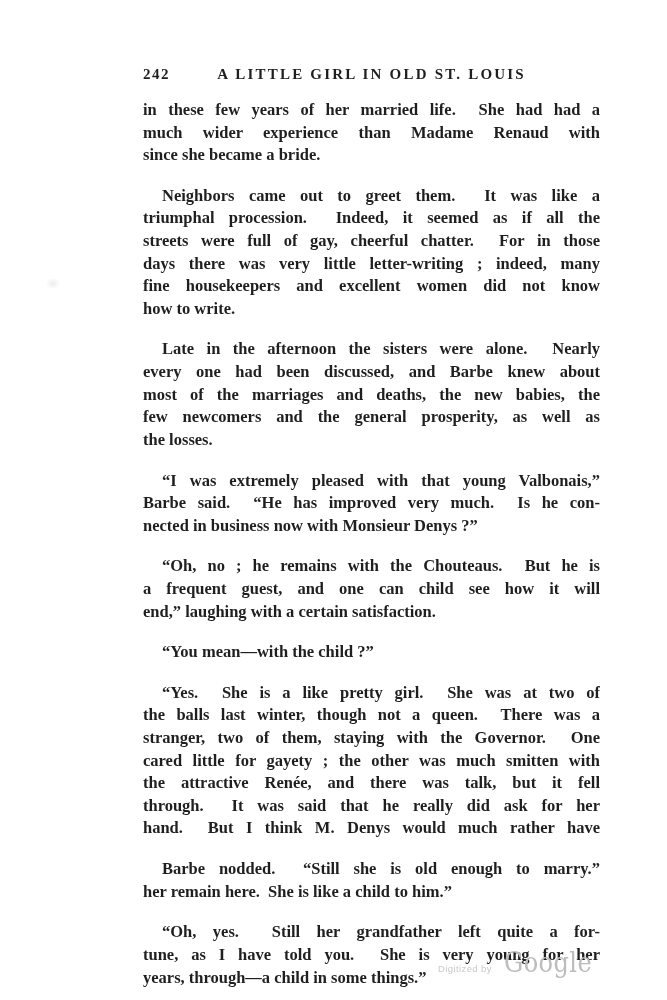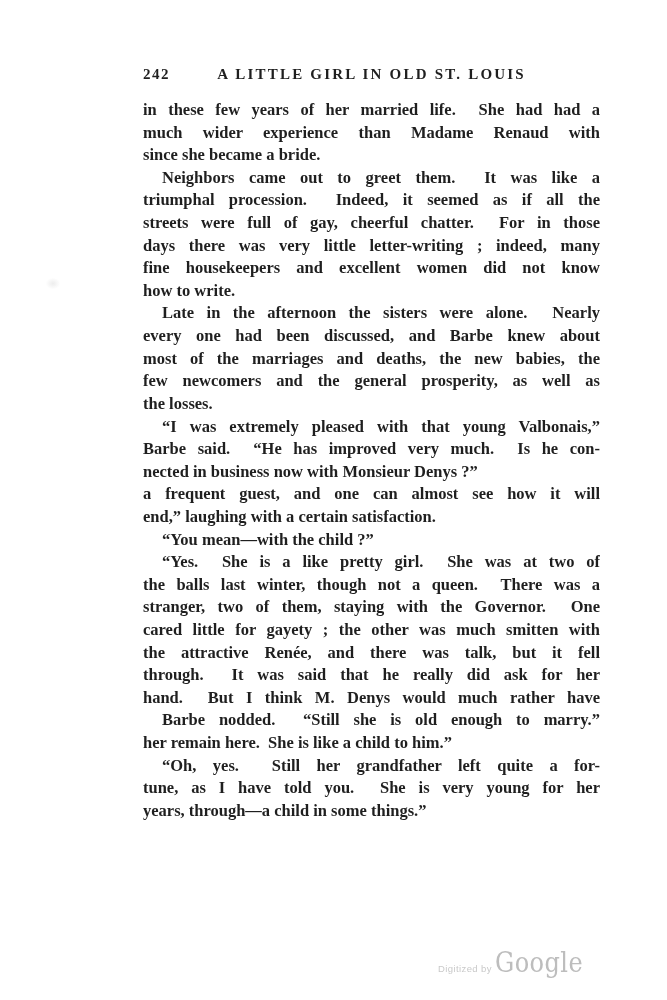--- a/index.html
+++ b/index.html
@@ -49,32 +49,33 @@
     white-space:pre-wrap;
     overflow:hidden;
   }
   .line.j{
     text-align:justify;
     text-align-last:justify;
     text-justify:inter-word;
   }
   .line.ind{
     text-indent:19px;
+    margin-top:18px;
   }
   
   .smudge{
     position:absolute;left:46px;top:278px;width:14px;height:11px;
     background:radial-gradient(ellipse at center,#ededed 0%,rgba(255,255,255,0) 75%);
     border-radius:50%;
   }
   
   .watermark{
     position:absolute;
     left:438px;top:946px;
-    display:flex;align-items:baseline;gap:3px;
+    display:flex;align-items:baseline;gap:12px;
   }
   .wm-prefix{
     font-family:"Liberation Sans","DejaVu Sans",sans-serif;
     font-size:9.5px;
     letter-spacing:0.4px;
     color:var(--wm-text);
   }
   .wm-logo{
     font-family:"DejaVu Serif",serif;
     font-size:28px;
@@ -105,21 +106,22 @@
       <div class="line j">fine housekeepers and excellent women did not know</div>
       <div class="line">how to write.</div>
       <div class="line j ind">Late in the afternoon the sisters were alone.  Nearly</div>
       <div class="line j">every one had been discussed, and Barbe knew about</div>
       <div class="line j">most of the marriages and deaths, the new babies, the</div>
       <div class="line j">few newcomers and the general prosperity, as well as</div>
       <div class="line">the losses.</div>
       <div class="line j ind">“I was extremely pleased with that young Valbonais,”</div>
       <div class="line j">Barbe said.  “He has improved very much.  Is he con-</div>
       <div class="line">nected in business now with Monsieur Denys ?”</div>
-      <div class="line j">a frequent guest, and one can almost see how it will</div>
+      <div class="line j ind">“Oh, no ; he remains with the Chouteaus.  But he is</div>
+      <div class="line j">a frequent guest, and one can child see how it will</div>
       <div class="line">end,” laughing with a certain satisfaction.</div>
       <div class="line ind">“You mean—with the child ?”</div>
       <div class="line j ind">“Yes.  She is a like pretty girl.  She was at two of</div>
       <div class="line j">the balls last winter, though not a queen.  There was a</div>
       <div class="line j">stranger, two of them, staying with the Governor.  One</div>
       <div class="line j">cared little for gayety ; the other was much smitten with</div>
       <div class="line j">the attractive Renée, and there was talk, but it fell</div>
       <div class="line j">through.  It was said that he really did ask for her</div>
       <div class="line j">hand.  But I think M. Denys would much rather have</div>
       <div class="line j ind">Barbe nodded.  “Still she is old enough to marry.”</div>

